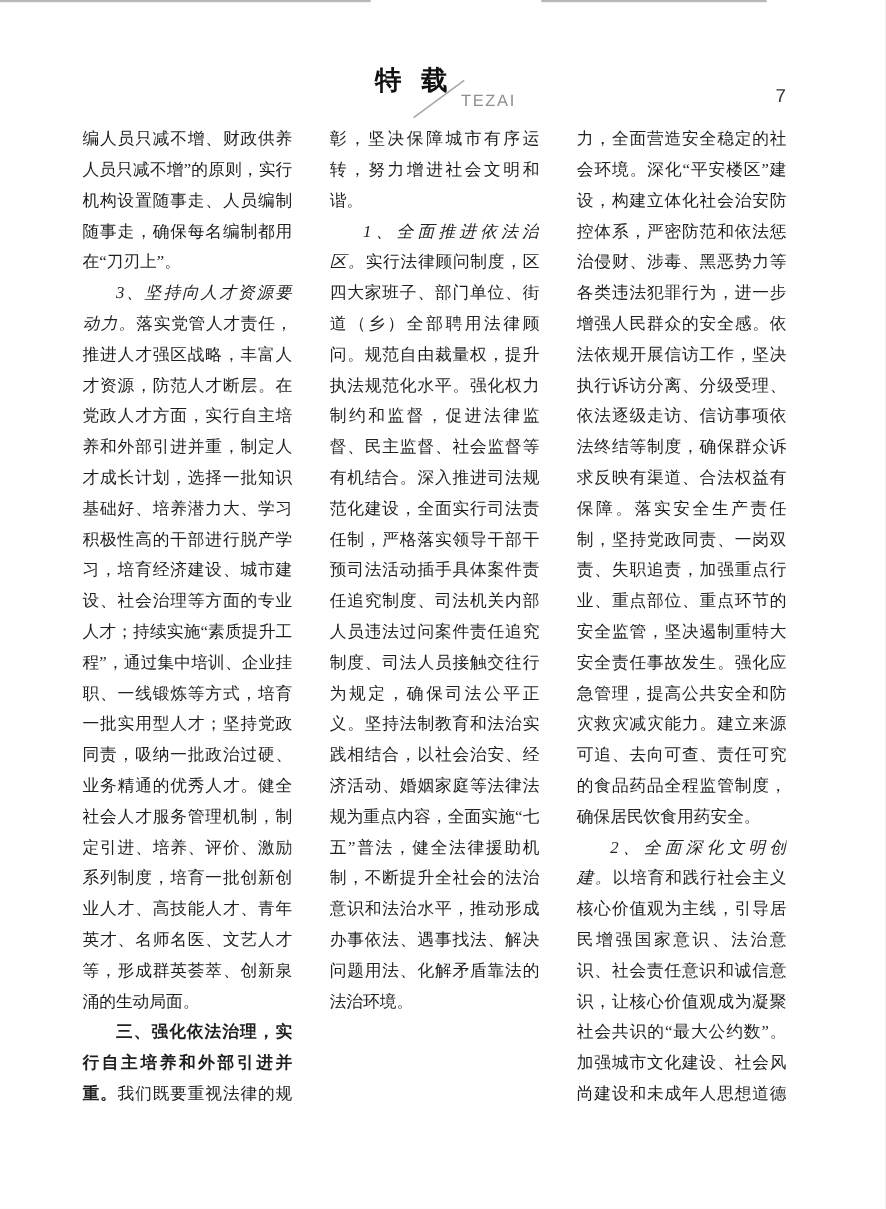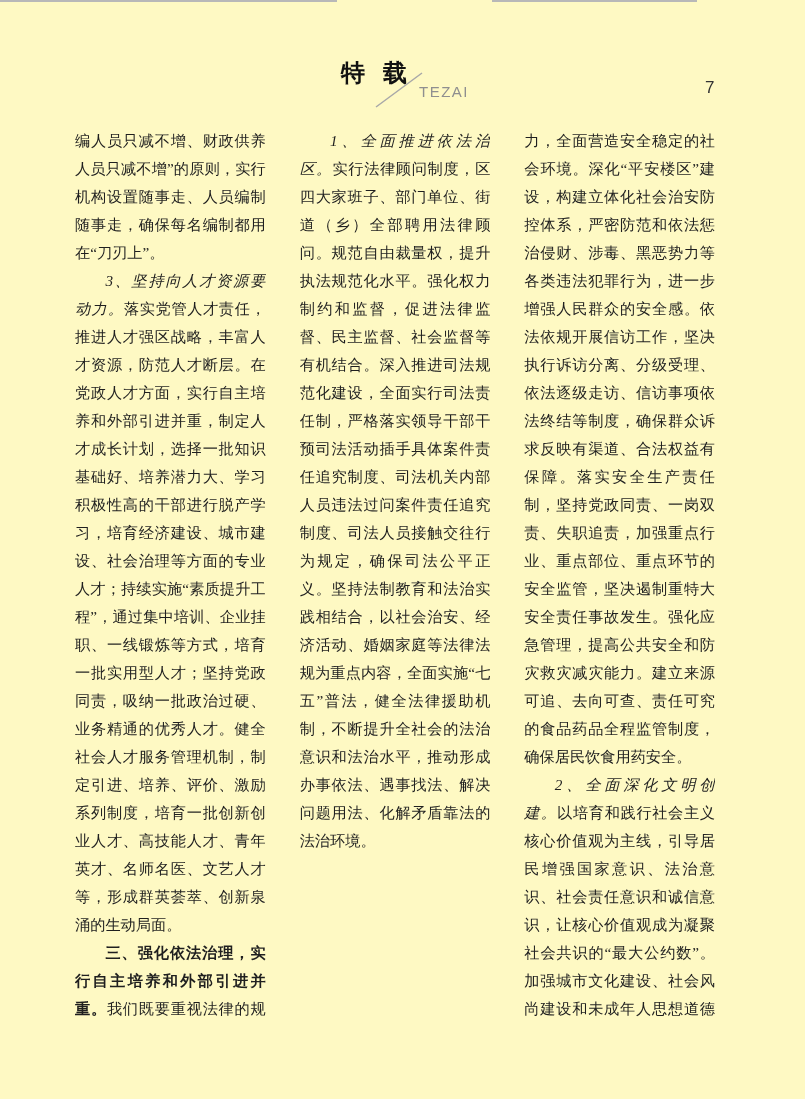--- a/index.html
+++ b/index.html
@@ -1,19 +1,19 @@
 <!DOCTYPE html>
 <html><head>
 <meta charset="utf-8">
 <style>
   html,body{margin:0;padding:0;background:#e8e8e8;}
   .page{
     position:relative;
     width:805px;height:1099px;
-    background:#fef9c3;
+    background:#ffffff;
     font-family:"Liberation Serif","DejaVu Serif",serif;
     color:#1f1f1f;
     overflow:hidden;
     margin:0 auto;
   }
   
   .rule{position:absolute;height:2px;background:#b8b8b8;}
   .rule-left{left:0;top:88;width:337px;}
   .rule-right{left:492px;top:89;width:205px;}
   .section-title{
@@ -27,21 +27,21 @@
     font-family:"Liberation Sans","DejaVu Sans",sans-serif;
     font-size:15px;letter-spacing:1.5px;color:#8f8f8f;
   }
   .page-number{
     position:absolute;left:705px;top:78px;
     font-family:"Liberation Sans","DejaVu Sans",sans-serif;
     font-size:17px;color:#333;
   }
   
   .columns{
-    position:absolute;left:75px;top:127px;
+    position:absolute;left:75px;top:113px;
     width:640px;height:900px;
     display:flex;gap:34px;
     overflow:hidden;
   }
   .column{
     width:198px;height:900px;
     overflow:hidden;
     font-size:15.2px;line-height:28px;
     text-align:justify;
   }
@@ -67,20 +67,21 @@
   <div class="rule rule-right"></div>
   <div class="page-number">7</div>
 
   <div class="columns" id="columns">
       <div class="column">
         <p class="para"><span>编人员只减不增、财政供养人员只减不增”的原则，实行机构设置随事走、人员编制随事走，确保每名编制都用在“刀刃上”。</span></p>
         <p class="para indent"><span class="lead kai">3、坚持向人才资源要动力。</span><span>落实党管人才责任，推进人才强区战略，丰富人才资源，防范人才断层。在党政人才方面，实行自主培养和外部引进并重，制定人才成长计划，选择一批知识基础好、培养潜力大、学习积极性高的干部进行脱产学习，培育经济建设、城市建设、社会治理等方面的专业人才；持续实施“素质提升工程”，通过集中培训、企业挂职、一线锻炼等方式，培育一批实用型人才；坚持党政同责，吸纳一批政治过硬、业务精通的优秀人才。健全社会人才服务管理机制，制定引进、培养、评价、激励系列制度，培育一批创新创业人才、高技能人才、青年英才、名师名医、文艺人才等，形成群英荟萃、创新泉涌的生动局面。</span></p>
         <p class="para indent"><span class="lead hei">三、强化依法治理，实行自主培养和外部引进并重。</span><span>我们既要重视法律的规范作用，又要重视道德的教化作用，实现法治和德治相辅相成、相得益</span></p>
       </div>
       <div class="column">
+        <p class="para"><span>彰，坚决保障城市有序运转，努力增进社会文明和谐。</span></p>
         <p class="para indent"><span class="lead kai">1、全面推进依法治区。</span><span>实行法律顾问制度，区四大家班子、部门单位、街道（乡）全部聘用法律顾问。规范自由裁量权，提升执法规范化水平。强化权力制约和监督，促进法律监督、民主监督、社会监督等有机结合。深入推进司法规范化建设，全面实行司法责任制，严格落实领导干部干预司法活动插手具体案件责任追究制度、司法机关内部人员违法过问案件责任追究制度、司法人员接触交往行为规定，确保司法公平正义。坚持法制教育和法治实践相结合，以社会治安、经济活动、婚姻家庭等法律法规为重点内容，全面实施“七五”普法，健全法律援助机制，不断提升全社会的法治意识和法治水平，推动形成办事依法、遇事找法、解决问题用法、化解矛盾靠法的法治环境。</span></p>
       </div>
       <div class="column">
         <p class="para"><span>力，全面营造安全稳定的社会环境。深化“平安楼区”建设，构建立体化社会治安防控体系，严密防范和依法惩治侵财、涉毒、黑恶势力等各类违法犯罪行为，进一步增强人民群众的安全感。依法依规开展信访工作，坚决执行诉访分离、分级受理、依法逐级走访、信访事项依法终结等制度，确保群众诉求反映有渠道、合法权益有保障。落实安全生产责任制，坚持党政同责、一岗双责、失职追责，加强重点行业、重点部位、重点环节的安全监管，坚决遏制重特大安全责任事故发生。强化应急管理，提高公共安全和防灾救灾减灾能力。建立来源可追、去向可查、责任可究的食品药品全程监管制度，确保居民饮食用药安全。</span></p>
         <p class="para indent"><span class="lead kai">2、全面深化文明创建。</span><span>以培育和践行社会主义核心价值观为主线，引导居民增强国家意识、法治意识、社会责任意识和诚信意识，让核心价值观成为凝聚社会共识的“最大公约数”。加强城市文化建设、社会风尚建设和未成年人思想道德建设，加大公益广告宣传力度，推动学雷锋志愿服务制度化，定期评选表彰道德模范，</span></p>
       </div>
     </div>
 
 </div>
 

